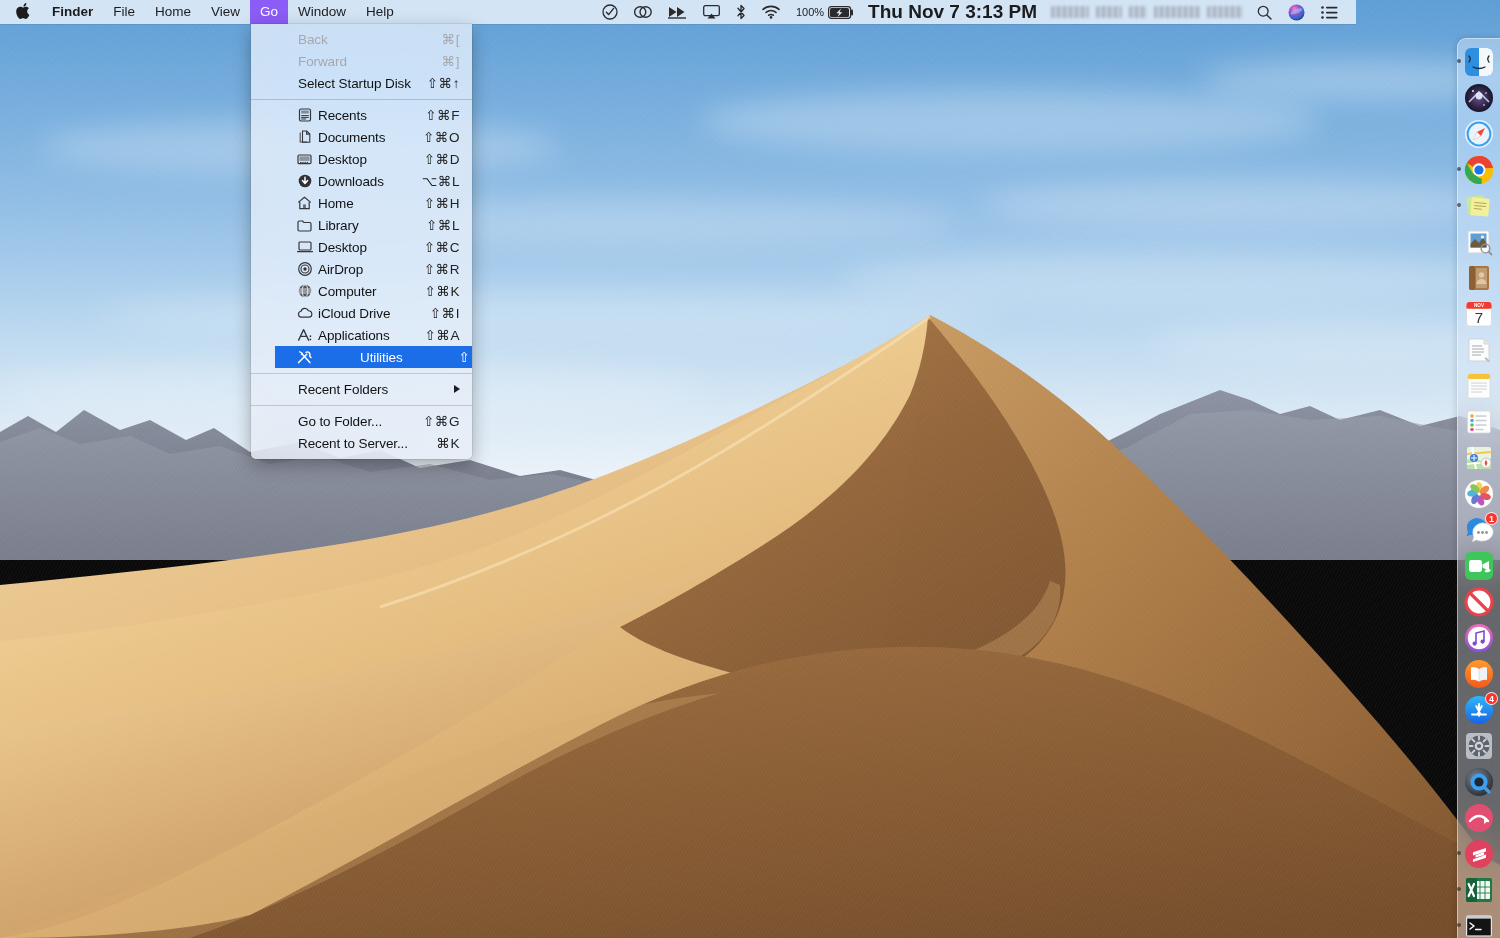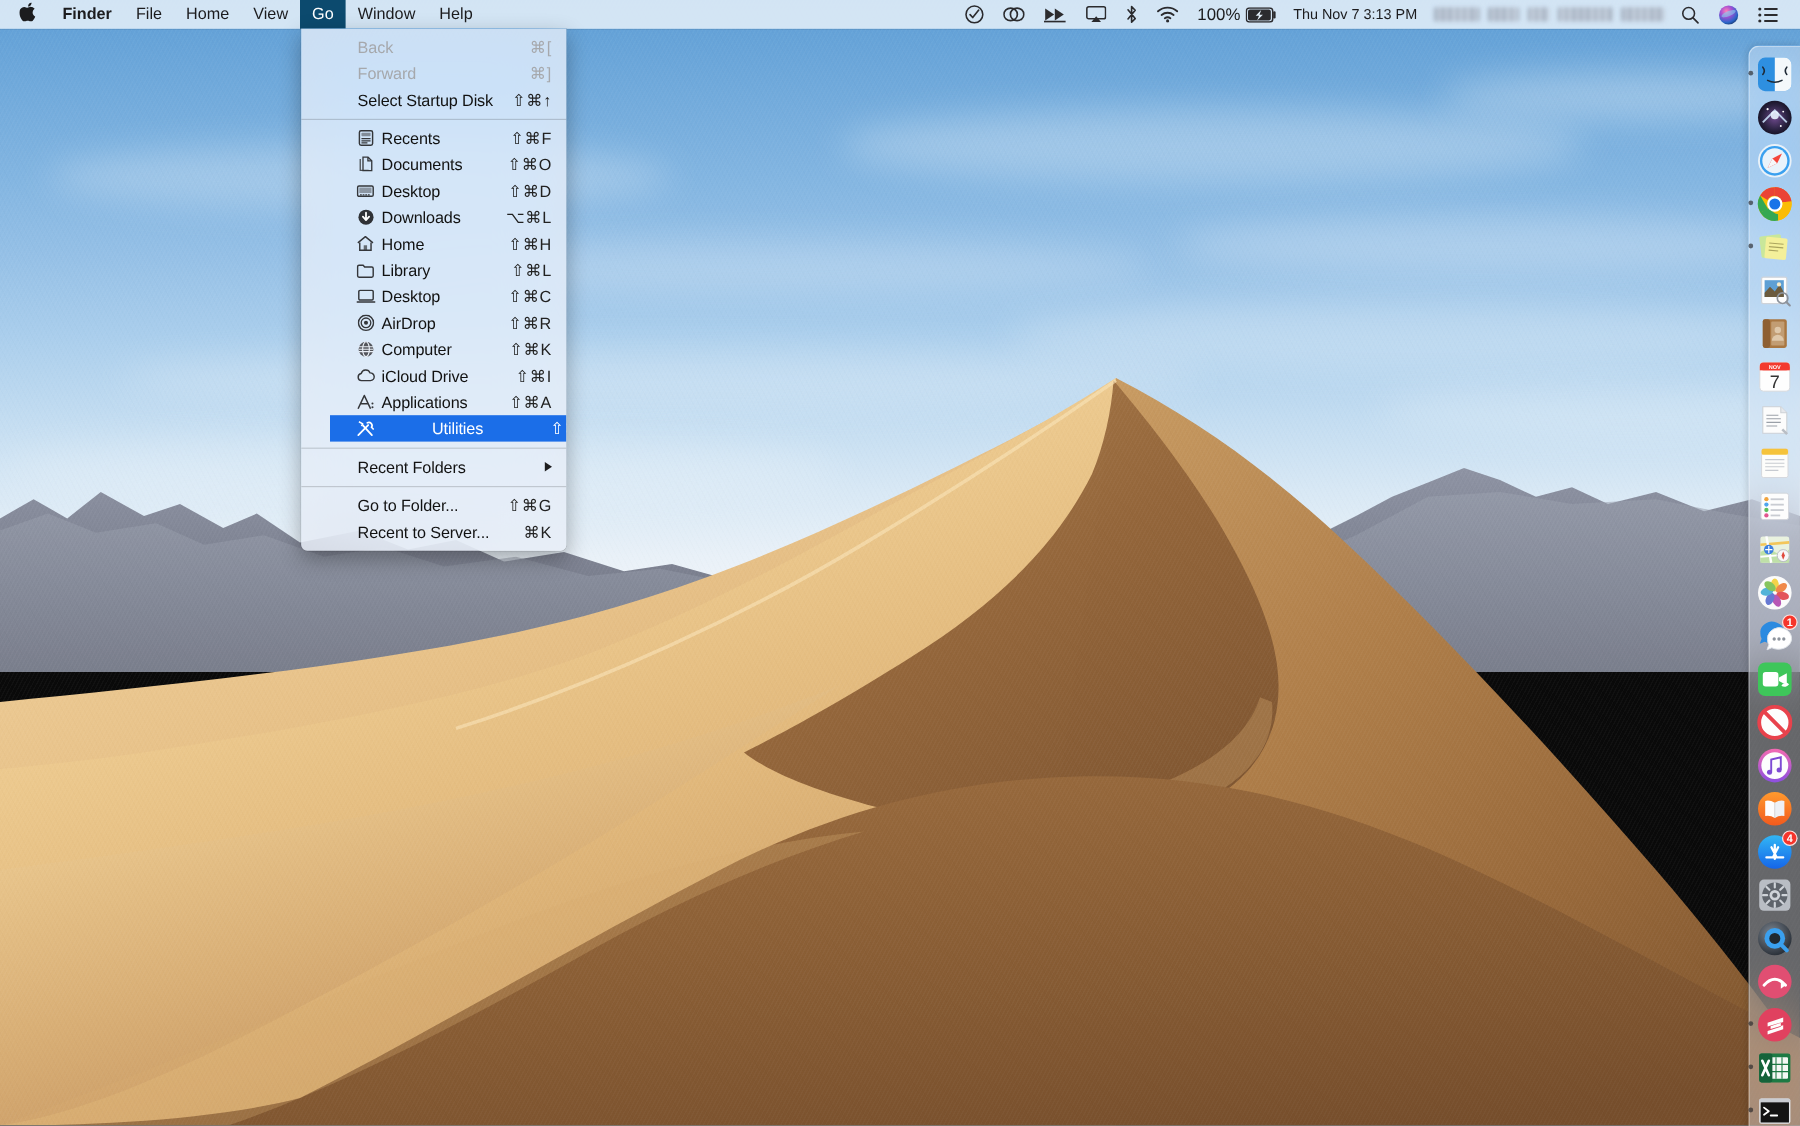--- a/index.html
+++ b/index.html
@@ -48,48 +48,48 @@
     position:absolute; inset:0;
     pointer-events:none;
     opacity:.10;
     background-image:
       repeating-linear-gradient(118deg, rgba(255,255,255,.28) 0 1px, transparent 1px 3px),
       repeating-linear-gradient(62deg,  rgba(0,0,0,.10) 0 1px, transparent 1px 4px);
   }
 
   
   #menubar {
-    position:absolute; left:0; top:0; width:1500px; height:24px;
+    position:absolute; left:0; top:0; width:1356px; height:24px;
     background: rgba(226,238,248,0.88);
     backdrop-filter: blur(18px);
     display:flex; align-items:center;
     font-size:13.5px; color:#1c1c1e;
     box-shadow: 0 0.5px 0 rgba(0,0,0,0.16);
     z-index: 40;
   }
   .mb-left { display:flex; align-items:center; height:24px; }
   .mb-item {
     height:24px; line-height:24px;
     padding:0 10px; white-space:nowrap; cursor:default;
     font-size:13.5px;
   }
   .mb-item.apple { padding:0 12px 0 16px; font-size:15px; line-height:22px;}
   .mb-item.bold { font-weight:bold; }
-  .mb-item.active { background:#0c4a6e; color:#fff; }
+  .mb-item.active { background:#8b5cf6; color:#fff; }
   .mb-right {
     margin-left:auto; display:flex; align-items:center; height:24px;
     padding-right:10px; gap:0px;
   }
   .mb-status {
     height:24px; display:flex; align-items:center; justify-content:center;
     padding:0 8px; cursor:default;
   }
   .mb-status svg { display:block; }
-  .mb-clock { font-size:12px; padding:0 8px; white-space:nowrap;}
-  .mb-battpct { font-size:14px; padding:0 2px 0 8px; }
+  .mb-clock { font-size:19px; padding:0 8px; white-space:nowrap;font-weight:bold;}
+  .mb-battpct { font-size:11px; padding:0 2px 0 8px; }
   .redacted {
     height:13px; margin:0 6px;
     display:flex; align-items:center; gap:7px;
   }
   .redacted span {
     display:block; height:12px; border-radius:1.5px;
     background: repeating-linear-gradient(90deg,
        rgba(150,160,175,.75) 0 3px, rgba(196,204,216,.75) 3px 6px);
     filter: blur(1.6px);
   }

